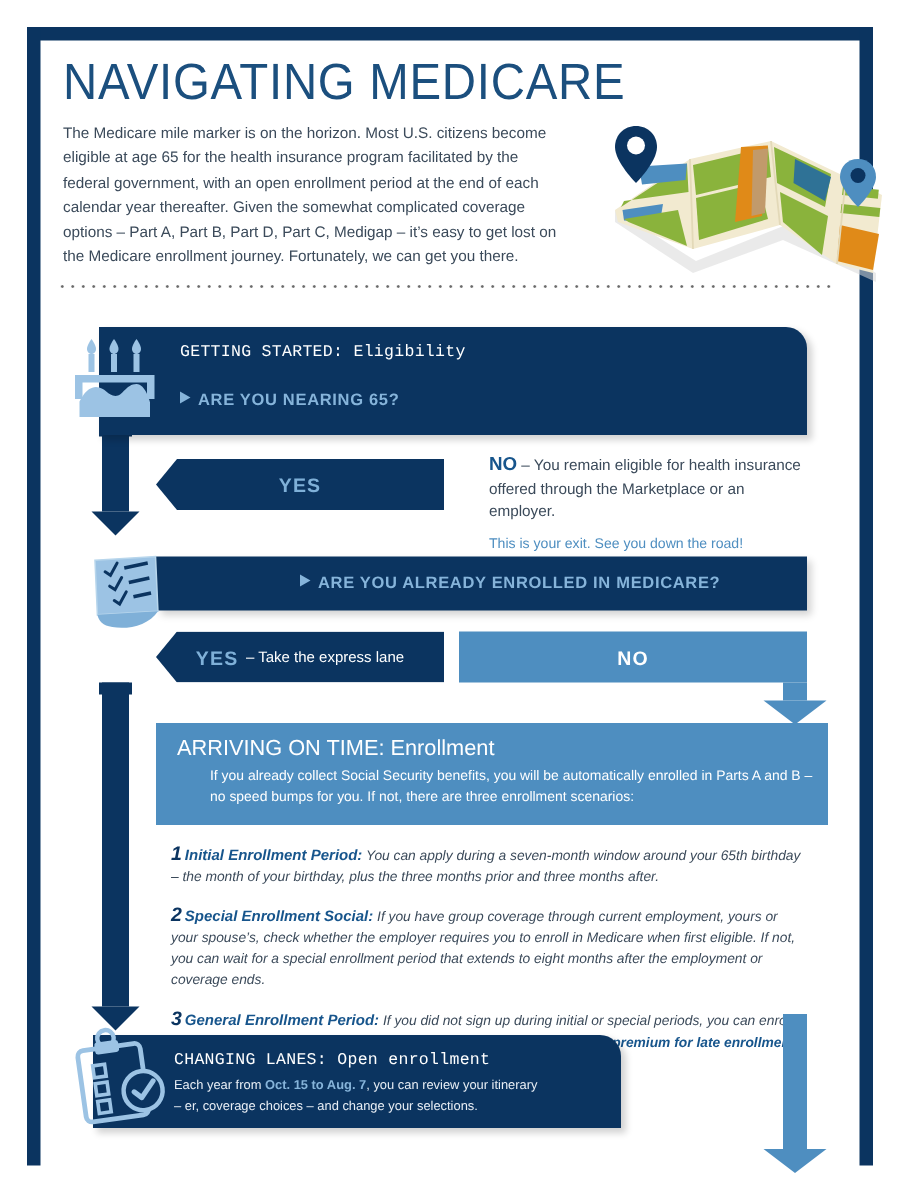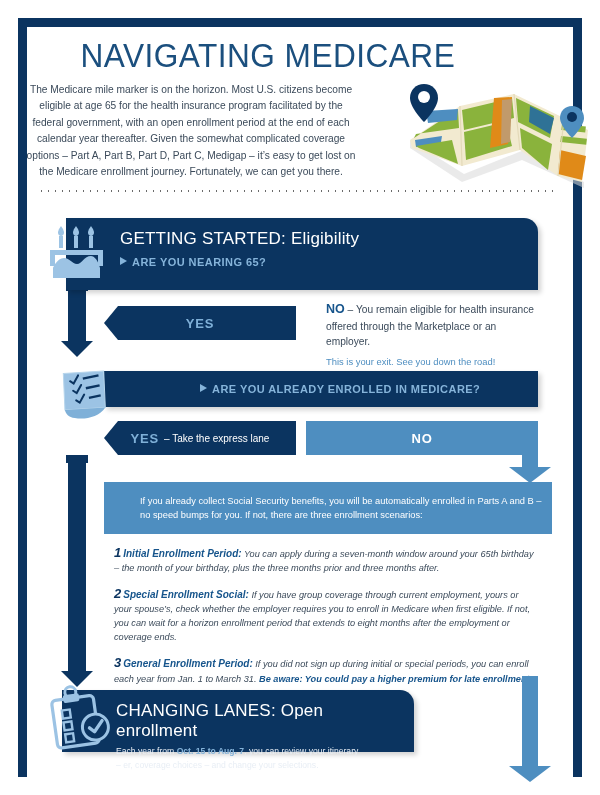--- a/index.html
+++ b/index.html
@@ -14,21 +14,21 @@
   #page {
     position:absolute; left:0; top:0; width:600px; height:795px;
     background:#ffffff;
   }
   .frame-bar { position:absolute; background:#0b3460; }
   #frame-left   { left:18px;  top:18px;  width:9px;  height:759px; }
   #frame-right  { left:573px; top:18px;  width:9px;  height:759px; }
   #frame-top    { left:18px;  top:18px;  width:564px; height:9px; }
 
   
-  #header { position:absolute; left:26px; top:38px; width:520px;text-align:center; }
+  #header { position:absolute; left:42px; top:38px; width:520px; }
   #title {
     font-size:34px; font-weight:300; letter-spacing:0.5px;
     color:#1b4f7e; line-height:1.05;
     font-family:"Liberation Sans", sans-serif;
     transform: scaleX(0.93); transform-origin:left center;
   }
   #intro {
     margin-top:8px; width:330px;
     font-size:10.2px; line-height:1.62; color:#3b4a5a;
   }
@@ -52,21 +52,21 @@
   .navy { background:#0b3460; }
   .navy-head { border-top:16px solid #0b3460; }
   .lblue { background:#4e8ec0; }
   .lblue-head { border-top:16px solid #4e8ec0; }
 
   
   .panel-navy {
     position:absolute; background:#0b3460; color:#ffffff;
     box-shadow:3px 3px 5px rgba(0,0,0,0.18);
   }
-  .panel-title { font-size:17px; font-weight:400; color:#ffffff; letter-spacing:0.2px; }
+  .panel-title { font-size:11px; font-weight:400; color:#ffffff; letter-spacing:0.2px;font-family:Liberation Mono, monospace; }
   .panel-title .light { font-weight:300; }
   .panel-sub { font-size:8.6px; line-height:1.42; color:#e8eef5; }
   .panel-q {
     font-size:11px; font-weight:bold; color:#86b4da; letter-spacing:0.45px;
   }
   .tri-right {
     display:inline-block; width:0; height:0; vertical-align:1px;
     border-top:4.5px solid transparent; border-bottom:4.5px solid transparent;
     border-left:7px solid #86b4da; margin-right:5px;
   }
@@ -159,21 +159,21 @@
 
   <div class="panel-navy" style="left:66px; top:283px; width:22px; height:8px; box-shadow:none;"></div>
   <div class="arrow-v" style="left:60px; top:283px; width:34px; height:74px;">
     <div class="shaft navy" style="left:8px; width:18px; height:58px;"></div>
     <div class="head navy-head"></div>
   </div>
 
   <div class="panel-navy" id="eligibility-panel" style="left:66px; top:218px; width:472px; height:72px; border-radius:0 14px 0 0;">
     <div style="position:absolute; left:54px; top:11px; width:412px;">
       <div class="panel-title"><span>GETTING STARTED:</span><span class="light"> Eligibility</span></div>
-      <div class="panel-q" style="margin-top:7px;"><span class="tri-right"></span><span>ARE YOU NEARING 65?</span></div>
+      <div class="panel-q" style="margin-top:20px;"><span class="tri-right"></span><span>ARE YOU NEARING 65?</span></div>
     </div>
   </div>
 
   <div class="icon-wrap" style="left:48px; top:224px; width:62px; height:58px;">
     <svg width="62" height="58" viewBox="0 0 62 58">
 
       <path d="M13 2 C13 2 10 6 10 8.5 C10 10.6 11.4 12 13 12 C14.6 12 16 10.6 16 8.5 C16 6 13 2 13 2 Z" fill="#9cc3e4"></path>
       <path d="M28 2 C28 2 25 6 25 8.5 C25 10.6 26.4 12 28 12 C29.6 12 31 10.6 31 8.5 C31 6 28 2 28 2 Z" fill="#9cc3e4"></path>
       <path d="M43 2 C43 2 40 6 40 8.5 C40 10.6 41.4 12 43 12 C44.6 12 46 10.6 46 8.5 C46 6 43 2 43 2 Z" fill="#9cc3e4"></path>
 
@@ -229,28 +229,29 @@
   </div>
   <div class="arrow-v" style="left:509px; top:455px; width:42px; height:28px;">
     <div class="shaft lblue" style="left:13px; width:16px; height:12px;"></div>
     <div class="head lblue-head" style="border-left-width:21px; border-right-width:21px; border-top-width:16px;"></div>
   </div>
 
   <div style="position:absolute; left:534px; top:558px; width:16px; height:118px; background:#4e8ec0;"></div>
 
   <div id="enroll-card">
     <div id="enroll-head">
+      <div class="h"><span>ARRIVING ON TIME:</span><span style="font-weight:300;"> Enrollment</span></div>
       <div class="s">If you already collect Social Security benefits, you will be automatically enrolled in Parts A and B – no speed bumps for you. If not, there are three enrollment scenarios:</div>
     </div>
     <div id="enroll-body">
       <div class="enroll-item">
         <span class="num">1</span><span class="lbl">Initial Enrollment Period:</span><span> You can apply during a seven-month window around your 65th birthday – the month of your birthday, plus the three months prior and three months after.</span>
       </div>
       <div class="enroll-item">
-        <span class="num">2</span><span class="lbl">Special Enrollment Social:</span><span> If you have group coverage through current employment, yours or your spouse’s, check whether the employer requires you to enroll in Medicare when first eligible. If not, you can wait for a horizon enrollment period that extends to eight months after the employment or coverage ends.</span>
+        <span class="num">2</span><span class="lbl">Special Enrollment Social:</span><span> If you have group coverage through current employment, yours or your spouse’s, check whether the employer requires you to enroll in Medicare when first eligible. If not, you can wait for a special enrollment period that extends to eight months after the employment or coverage ends.</span>
       </div>
       <div class="enroll-item">
         <span class="num">3</span><span class="lbl">General Enrollment Period:</span><span> If you did not sign up during initial or special periods, you can enroll each year from Jan. 1 to March 31. </span><span class="warn">Be aware: You could pay a higher premium for late enrollment.</span>
       </div>
     </div>
   </div>
 
   <div class="panel-navy" style="left:66px; top:455px; width:22px; height:8px; box-shadow:none;"></div>
   <div class="arrow-v" style="left:60px; top:455px; width:34px; height:232px;">
     <div class="shaft navy" style="left:8px; width:18px; height:216px;"></div>

